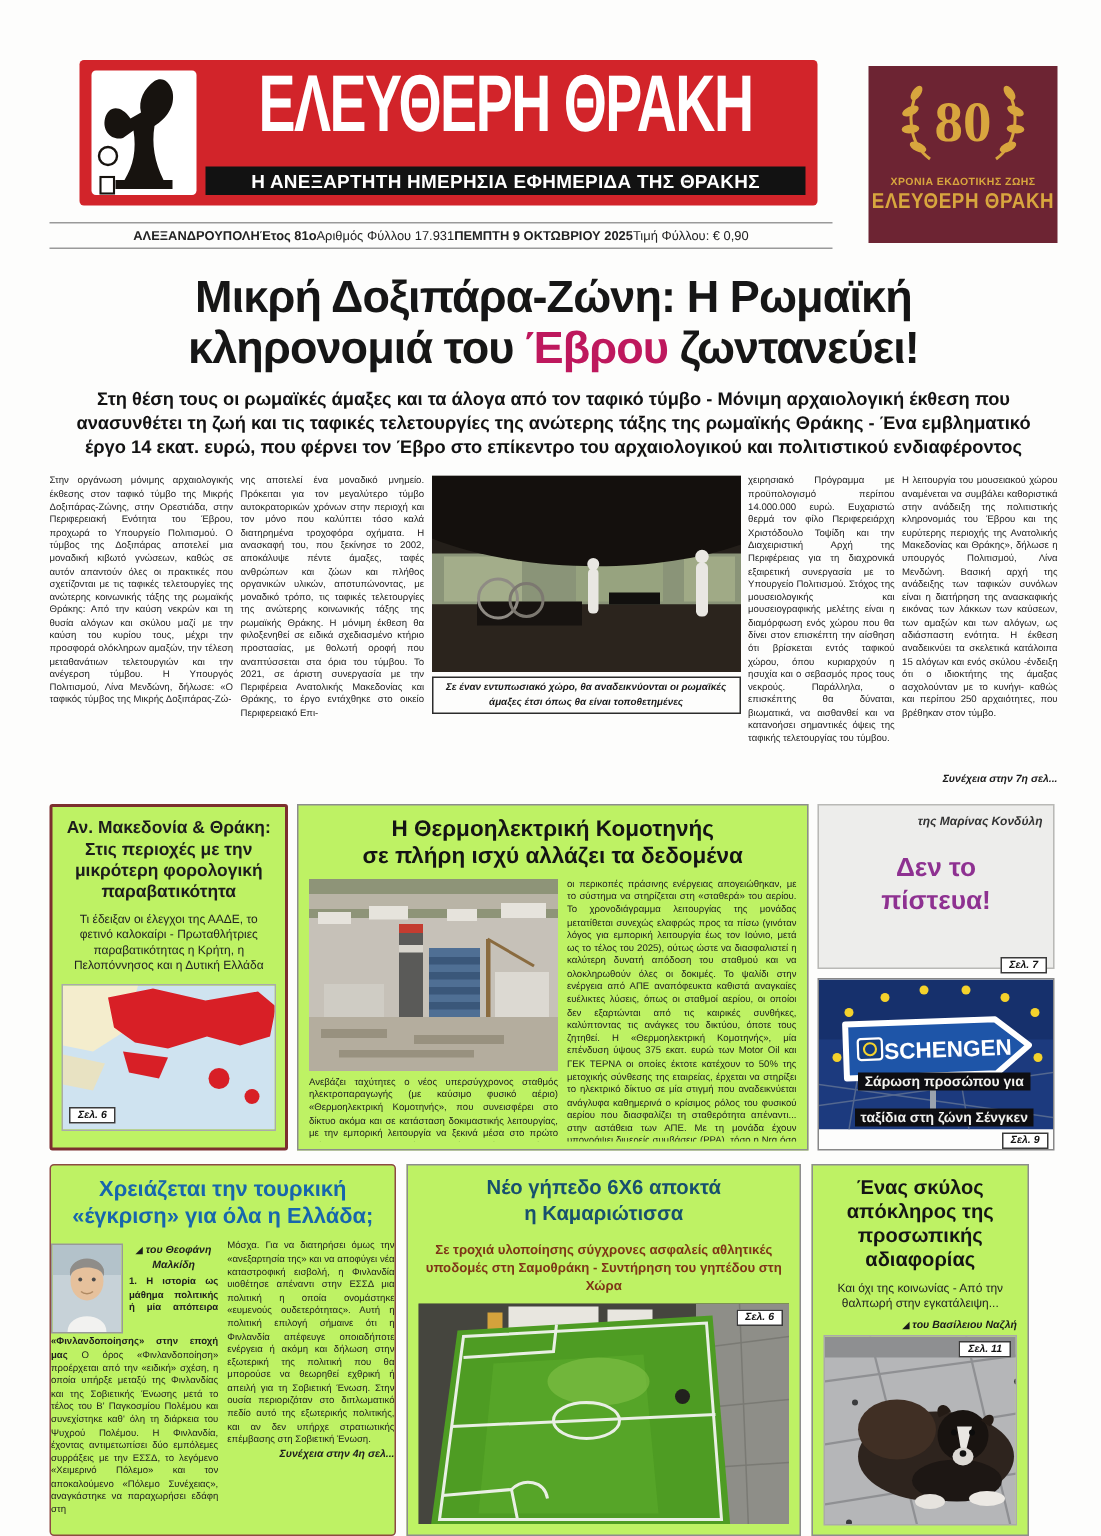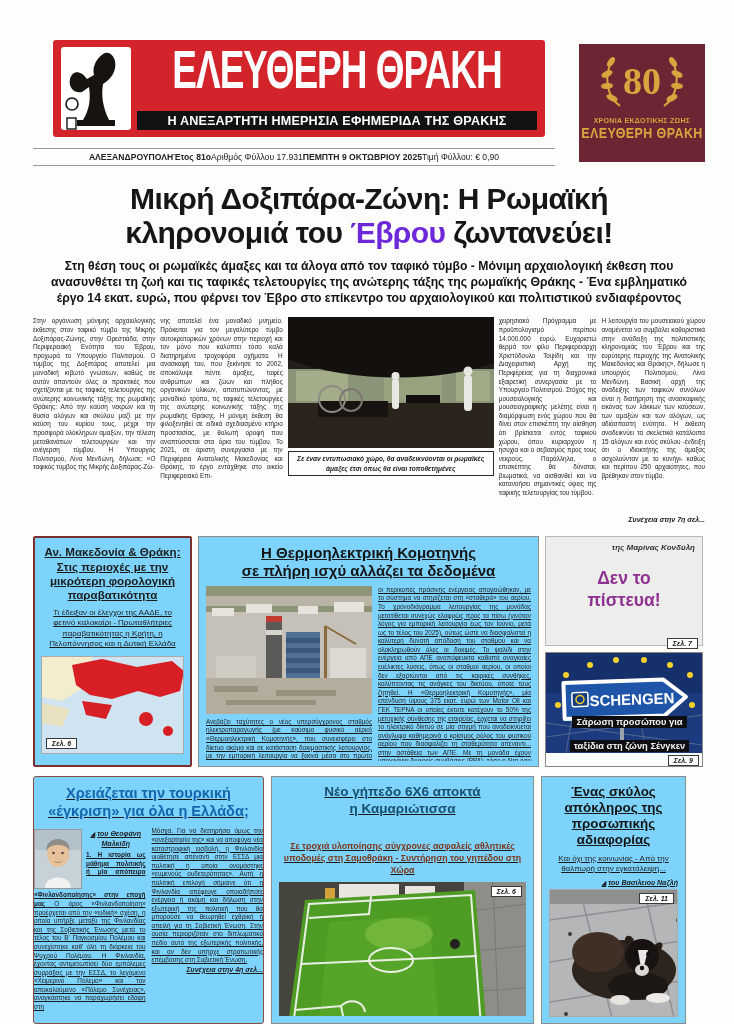--- a/index.html
+++ b/index.html
@@ -27,39 +27,39 @@
   .badge80 .l2{font-size:12.5px;font-weight:800;letter-spacing:.4px;margin-top:2px;
                transform:scaleY(1.15);}
   .infobar{position:absolute;left:0;top:148px;width:522px;border-top:1px solid #9a9a9a;
            border-bottom:1px solid #9a9a9a;display:flex;justify-content:center;
            align-items:center;padding:3px 4px;box-sizing:border-box;font-size:8.6px;color:#222;}
   .b{font-weight:bold;}
 
   
   .headline{margin:14px 0 0;text-align:center;font-size:30px;font-weight:800;
             letter-spacing:-.6px;line-height:1.12;color:#161616;}
-  .headline .red{color:#6d28d9;}
+  .headline .red{color:#be185d;}
   .subhead{margin:9px 14px 0;text-align:center;font-size:12.2px;font-weight:bold;
            line-height:1.32;color:#121212;}
   .lead-cols{display:flex;gap:5px;margin-top:11px;height:206px;overflow:hidden;}
   .tinytext{font-size:6.4px;line-height:1.34;text-align:justify;color:#1d1d1d;}
   .lc1,.lc2{width:124px;}
   .lc4{width:99px;}
   .lc5{width:105px;display:flex;flex-direction:column;}
   .lead-fig{width:206px;}
   .lead-img{width:206px;height:131px;background:#1d1916;position:relative;overflow:hidden;}
   .lead-cap{border:1px solid #2c2c2c;margin-top:3px;padding:2px 4px;font-size:6.6px;
             font-weight:bold;font-style:italic;text-align:center;line-height:1.4;}
   .contline{font-weight:bold;font-style:italic;text-align:right;font-size:7px;margin-top:auto;}
 
   
   .mid-row{display:flex;gap:6px;margin-top:13px;height:231px;}
   .bot-row{display:flex;gap:7px;margin-top:9px;height:248px;}
 
-  .box{box-sizing:border-box;background:#7dd3fc;text-decoration:underline;}
+  .box{box-sizing:border-box;background:#bef264;}
   .tax-box{width:159px;border:2px solid #7c2f2f;border-radius:2px;padding:7px 6px 5px;
            text-align:center;position:relative;}
   .tax-box .t{font-size:11.6px;font-weight:800;line-height:1.22;color:#1c1c1c;}
   .tax-box .s{font-size:8px;line-height:1.3;margin-top:6px;color:#222;}
   .mapwrap{position:relative;margin-top:6px;height:96px;border:1px solid #aaa;overflow:hidden;}
   .pagebadge{display:inline-block;border:1px solid #3a3a3a;background:#fff;font-size:7px;
              font-style:italic;font-weight:bold;padding:1px 5px;color:#111;}
 
   .power-box{width:341px;border:1px solid #8d8d8d;padding:7px 7px 5px;display:flex;
              flex-direction:column;}
@@ -89,21 +89,21 @@
   .turkey-cols{display:flex;gap:6px;margin-top:7px;flex:1;overflow:hidden;}
   .turkey-cols .col{width:50%;}
   .portrait{float:left;width:46px;height:58px;margin:2px 4px 2px 0;border:1px solid #999;
             overflow:hidden;}
   .tk-by{font-size:7px;font-weight:bold;font-style:italic;text-align:center;margin:2px 0 3px;}
   .tk-intro{font-weight:bold;}
 
   .pitch-box{width:263px;border:1px solid #8d8d8d;padding:7px;text-align:center;
              display:flex;flex-direction:column;}
   .pitch-box .t{font-size:13.5px;font-weight:800;color:#17506e;line-height:1.2;}
-  .pitch-box .s{font-size:8.8px;font-weight:bold;color:#7e3517;line-height:1.35;margin-top:24px;}
+  .pitch-box .s{font-size:8.8px;font-weight:bold;color:#7e3517;line-height:1.35;margin-top:11px;}
   .pitch-img{position:relative;flex:1;margin-top:6px;overflow:hidden;background:#46463f;}
   .pitch-img .pagebadge{position:absolute;right:4px;top:4px;}
 
   .dog-box{width:145px;border:1px solid #8d8d8d;padding:7px 7px 6px;text-align:center;
            display:flex;flex-direction:column;}
   .dog-box .t{font-size:13.4px;font-weight:800;line-height:1.18;color:#141414;}
   .dog-box .s{font-size:8px;line-height:1.3;margin-top:6px;color:#222;}
   .dog-by{font-size:7px;font-weight:bold;font-style:italic;text-align:right;margin-top:4px;}
   .dog-img{position:relative;flex:1;margin-top:3px;overflow:hidden;border:1px solid #aaa;}
   .dog-img .pagebadge{position:absolute;right:3px;top:3px;}

